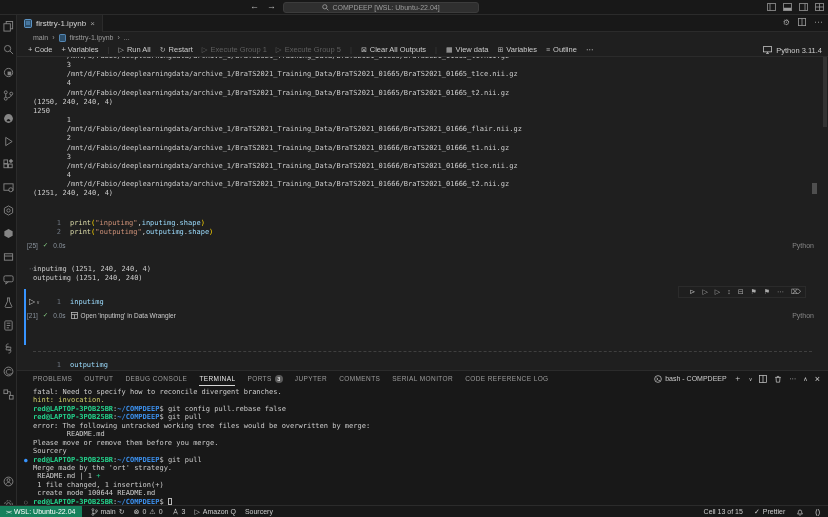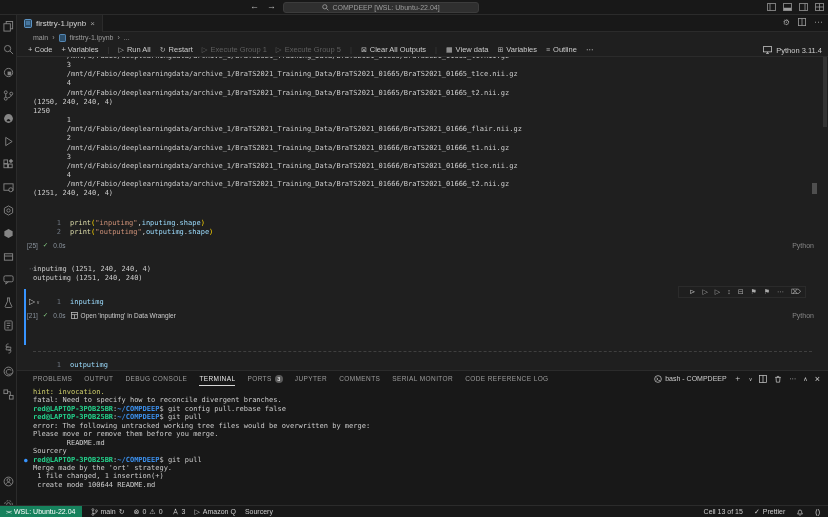--- a/index.html
+++ b/index.html
@@ -459,32 +459,34 @@
         <line x1="5" y1="0.5" x2="5" y2="9.5" stroke="#cccccc" stroke-width="0.9"></line>
       </svg>
     <svg width="8" height="8" viewBox="0 0 10 10">
         <path d="M1.5 3h7M4 3V1.8h2V3M2.5 3l.5 6h4l.5-6" fill="none" stroke="#cccccc" stroke-width="0.9"></path>
       </svg>
     <span>⋯</span>
     <span style="font-size:6px">∧</span>
     <span style="font-size:9px">×</span>
   </div>
   <div id="term">
+      <div class="line"><span class="c-w">fatal: Need to specify how to reconcile divergent branches.</span></div>
       <div class="line"><span class="c-y">hint: invocation.</span></div>
-      <div class="line"><span class="c-w">fatal: Need to specify how to reconcile divergent branches.</span></div>
       <div class="line"><span class="c-g">red@LAPTOP-3POB25BR</span><span class="c-w">:</span><span class="c-b">~/COMPDEEP</span><span class="c-w">$ git config pull.rebase false</span></div>
       <div class="line"><span class="c-g">red@LAPTOP-3POB25BR</span><span class="c-w">:</span><span class="c-b">~/COMPDEEP</span><span class="c-w">$ git pull</span></div>
       <div class="line"><span class="c-w">error: The following untracked working tree files would be overwritten by merge:</span></div>
+      <div class="line"><span class="c-w">        README.md</span></div>
       <div class="line"><span class="c-w">Please move or remove them before you merge.</span></div>
-      <div class="line"><span class="c-w">        README.md</span></div>
       <div class="line"><span class="c-w">Sourcery</span></div>
       <div class="line"><span class="mark mb">●</span><span class="c-g">red@LAPTOP-3POB25BR</span><span class="c-w">:</span><span class="c-b">~/COMPDEEP</span><span class="c-w">$ git pull</span></div>
       <div class="line"><span class="c-w">Merge made by the 'ort' strategy.</span></div>
+      <div class="line"><span class="c-w"> README.md | 1 </span><span class="c-g2">+</span></div>
       <div class="line"><span class="c-w"> 1 file changed, 1 insertion(+)</span></div>
       <div class="line"><span class="c-w"> create mode 100644 README.md</span></div>
+      <div class="line"><span class="mark mg">○</span><span class="c-g">red@LAPTOP-3POB25BR</span><span class="c-w">:</span><span class="c-b">~/COMPDEEP</span><span class="c-w">$ </span><span class="c-cur"> </span></div>
     </div>
 </div>
 
 <div id="statusbar">
   <span id="remote">
     <span style="font-size:6px;letter-spacing:-1px">&gt;&lt;</span>
     <span>WSL: Ubuntu-22.04</span>
   </span>
   <span class="sb-item">
     <svg width="7" height="8" viewBox="0 0 8 10">

